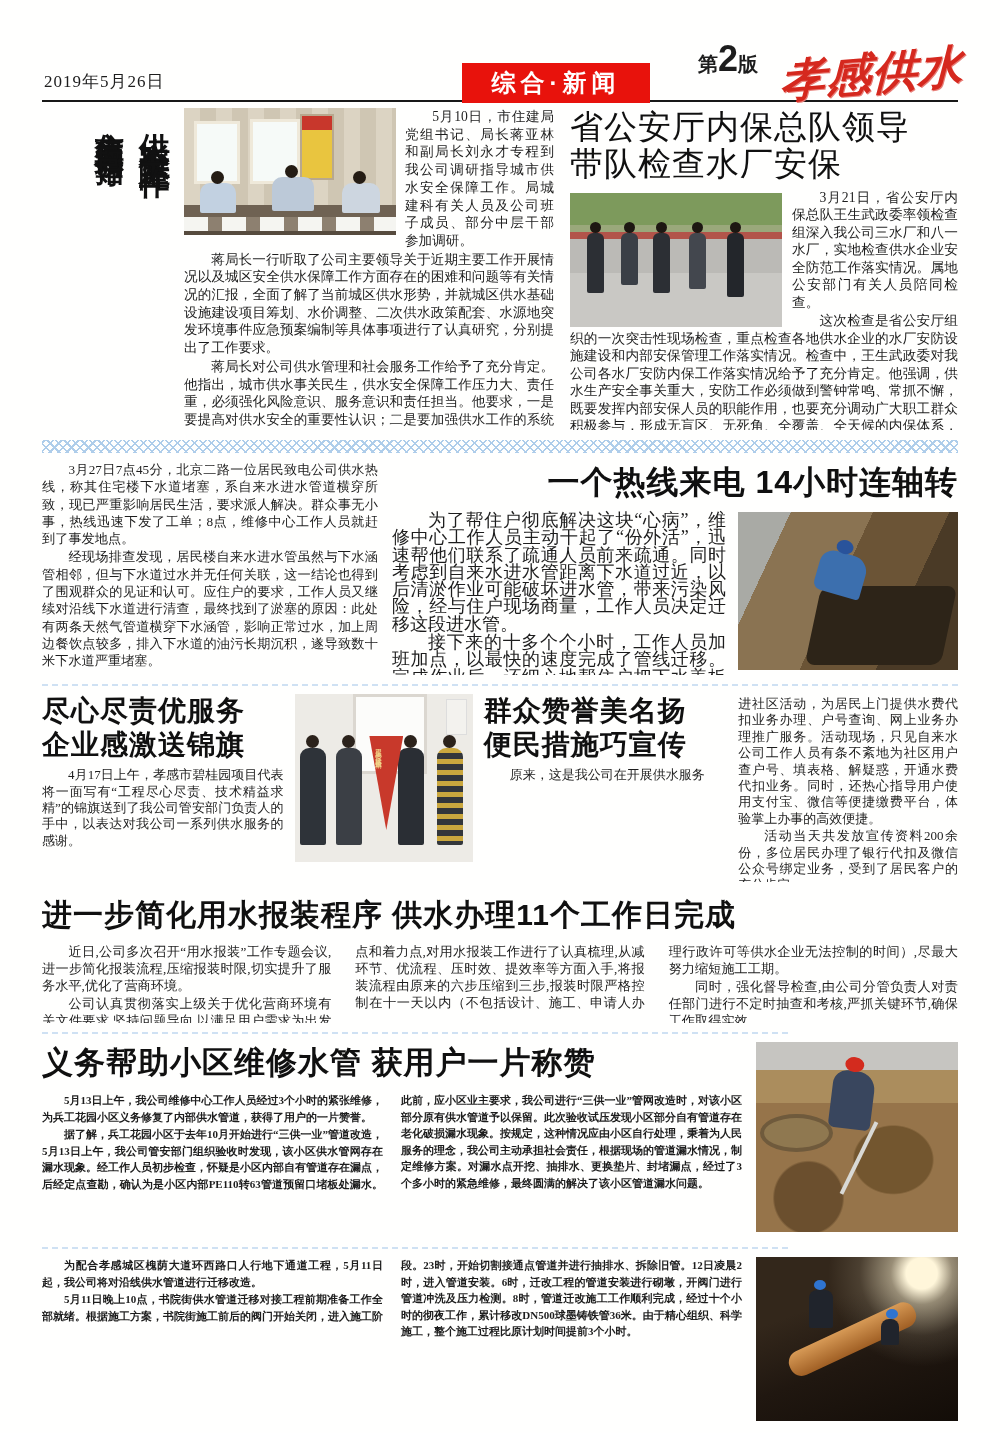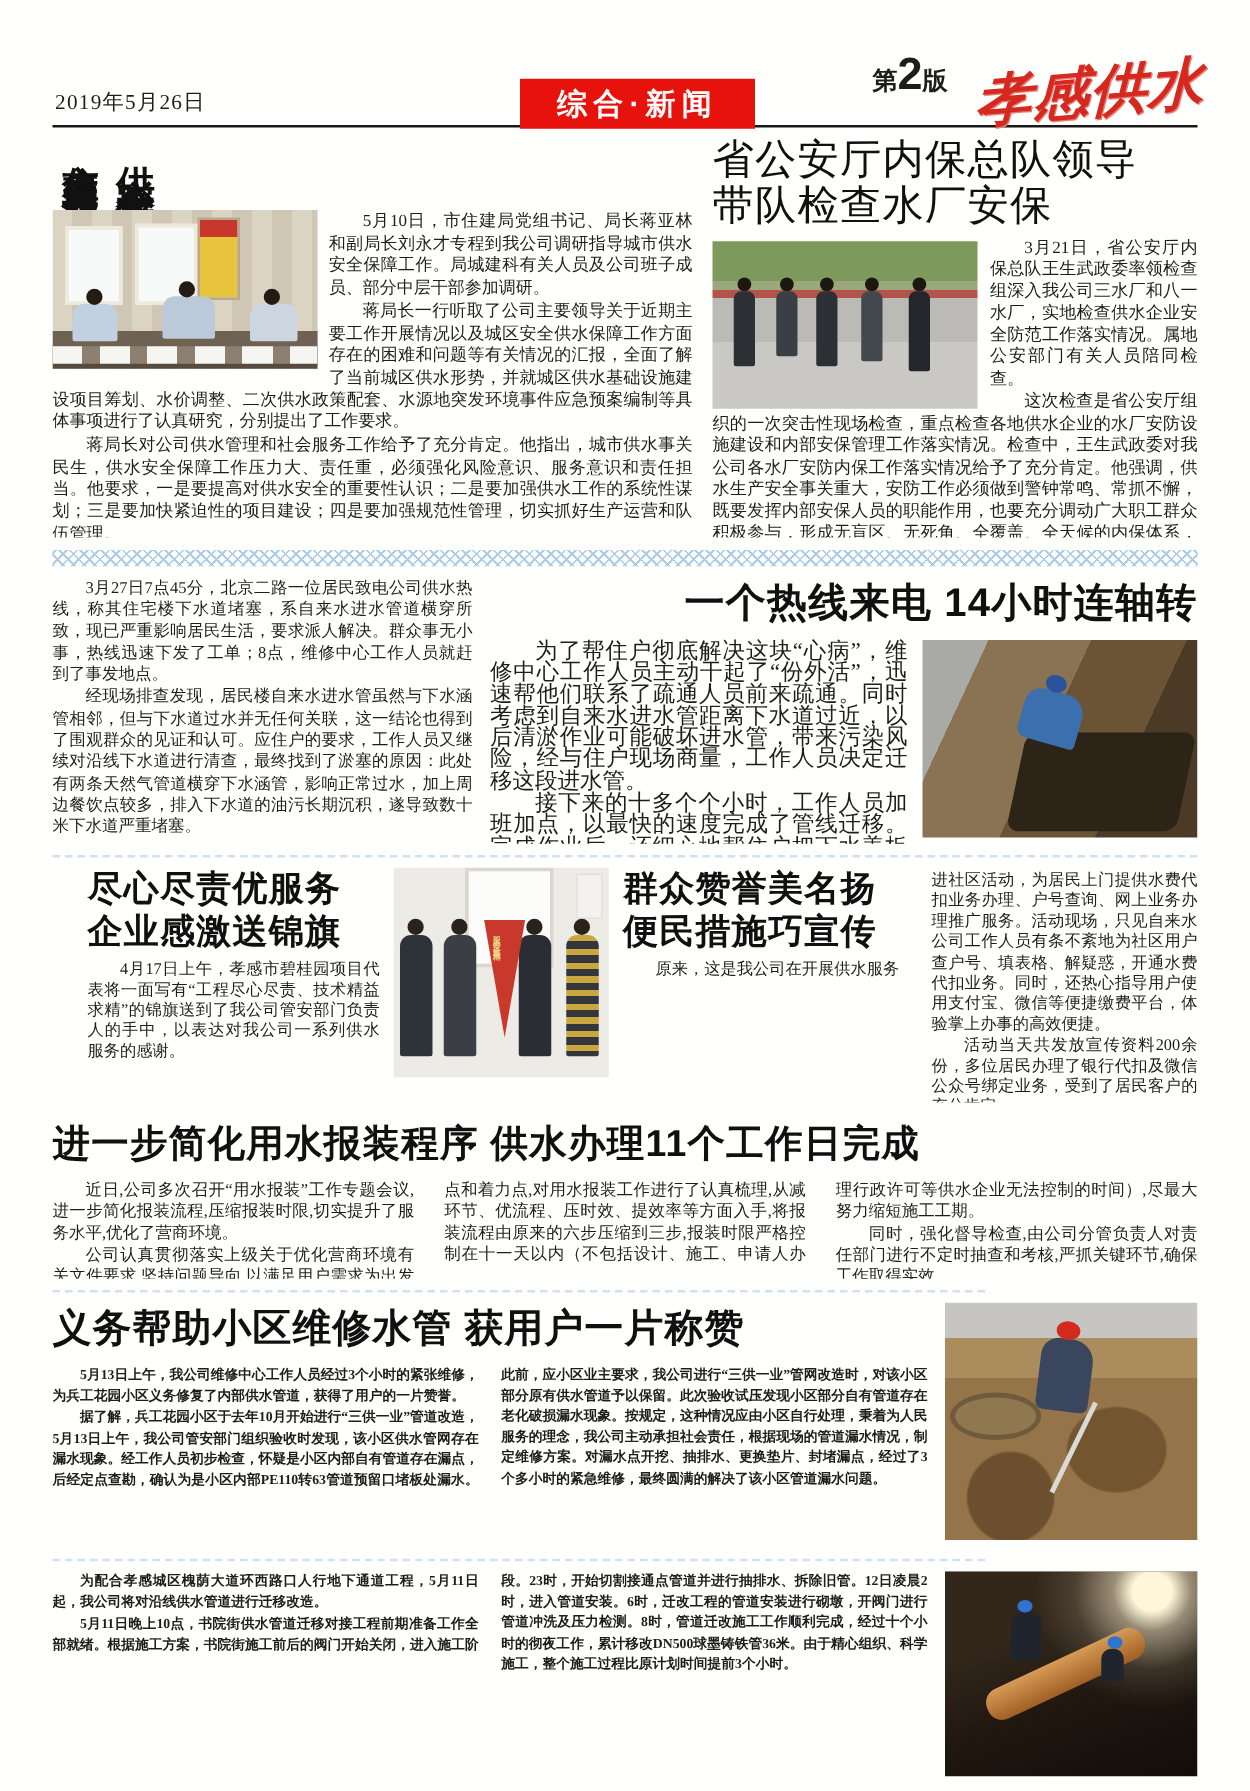--- a/index.html
+++ b/index.html
@@ -1,35 +1,35 @@
 <!DOCTYPE html>
 <html><head>
 <meta charset="utf-8">
 <style>
   html,body{margin:0;padding:0;background:#e9e9e9;}
   .page{width:1000px;height:1433px;margin:0 auto;background:#fffffe;position:relative;
         overflow:hidden;color:#1d1d1d;font-family:"Liberation Serif","DejaVu Serif",serif;}
-  .sans{font-family:"Liberation Sans","DejaVu Sans",sans-serif;}
+  .sans{font-family:"Liberation Sans","DejaVu Sans",sans-serif;margin-left:46px;}
   p{margin:0 0 1px;text-indent:2em;text-align:justify;}
 
   
   .hdr{position:relative;height:100px;margin:0 42px;border-bottom:2.5px solid #181818;}
   .hdr-date{position:absolute;left:2px;bottom:7px;font-size:17px;letter-spacing:1px;}
   .hdr-badge{position:absolute;left:374px;bottom:-3px;width:188px;height:40px;background:#e8120c;
              color:#fff;font-weight:bold;font-size:24px;letter-spacing:5px;
              display:flex;align-items:center;justify-content:center;}
   .hdr-edition{position:absolute;right:200px;bottom:20px;font-size:20px;font-weight:bold;text-align:center;}
   .hdr-edition .num{font-size:36px;font-family:"Liberation Sans",sans-serif;}
   .hdr-masthead{position:absolute;right:-6px;bottom:-4px;color:#d5281e;font-size:45px;font-weight:bold;
                 font-style:italic;transform:rotate(-5deg) skewX(-6deg);letter-spacing:1px;
                 text-shadow:1px 1px 0 #e8807a;}
 
   
   .rowA{margin:6px 42px 0;display:flex;gap:16px;height:322px;overflow:hidden;}
-  .survey{width:512px;display:flex;gap:20px;flex-direction:column;}
+  .survey{width:512px;display:flex;gap:8px;}
   .vtitles{writing-mode:vertical-lr;text-orientation:upright;font-weight:bold;color:#111;
            line-height:44px;white-space:nowrap;}
   .vtitles .kicker{font-size:29px;letter-spacing:3px;}
   .vtitles .maint{font-size:31px;letter-spacing:5px;}
   .survey-body{flex:1;font-size:13.6px;line-height:17.7px;}
   .security{flex:1;}
   .h-big{font-weight:normal;color:#101010;font-size:33px;line-height:1.13;margin:0 0 6px;letter-spacing:1px;}
   .security-body{font-size:13.7px;line-height:17.5px;}
 
   
@@ -87,21 +87,21 @@
   
   .hotline{margin:2px 42px 0;display:flex;gap:14px;height:214px;overflow:hidden;}
   .hl-col1{width:336px;font-size:13.2px;line-height:17.3px;}
   .hl-right{flex:1;}
   .hl-title{font-weight:bold;font-size:32px;margin:0 0 7px;text-align:right;letter-spacing:1px;color:#101010;}
   .hl-row{display:flex;gap:12px;}
   .hl-col2{flex:1;font-size:18px;line-height:17.3px;}
 
   
   .rowB{margin:3px 42px 0;display:flex;gap:11px;height:188px;overflow:hidden;}
-  .bannerL{width:244px;margin-left:28px;}
+  .bannerL{width:244px;}
   .h-mid{font-weight:bold;font-size:28px;line-height:1.2;margin:0 0 6px;color:#101010;letter-spacing:1px;}
   .smalltxt{font-size:13px;line-height:16.4px;}
   .pubL{width:246px;}
   .pubC{width:222px;font-size:13px;line-height:16.4px;padding-top:2px;}
 
   
   .inst{margin:13px 42px 0;height:128px;overflow:hidden;}
   .h-wide{font-weight:bold;font-size:30px;margin:0 0 8px;color:#101010;letter-spacing:1px;}
   .cols3{column-count:3;column-gap:24px;font-size:13.2px;line-height:16.9px;}
 

